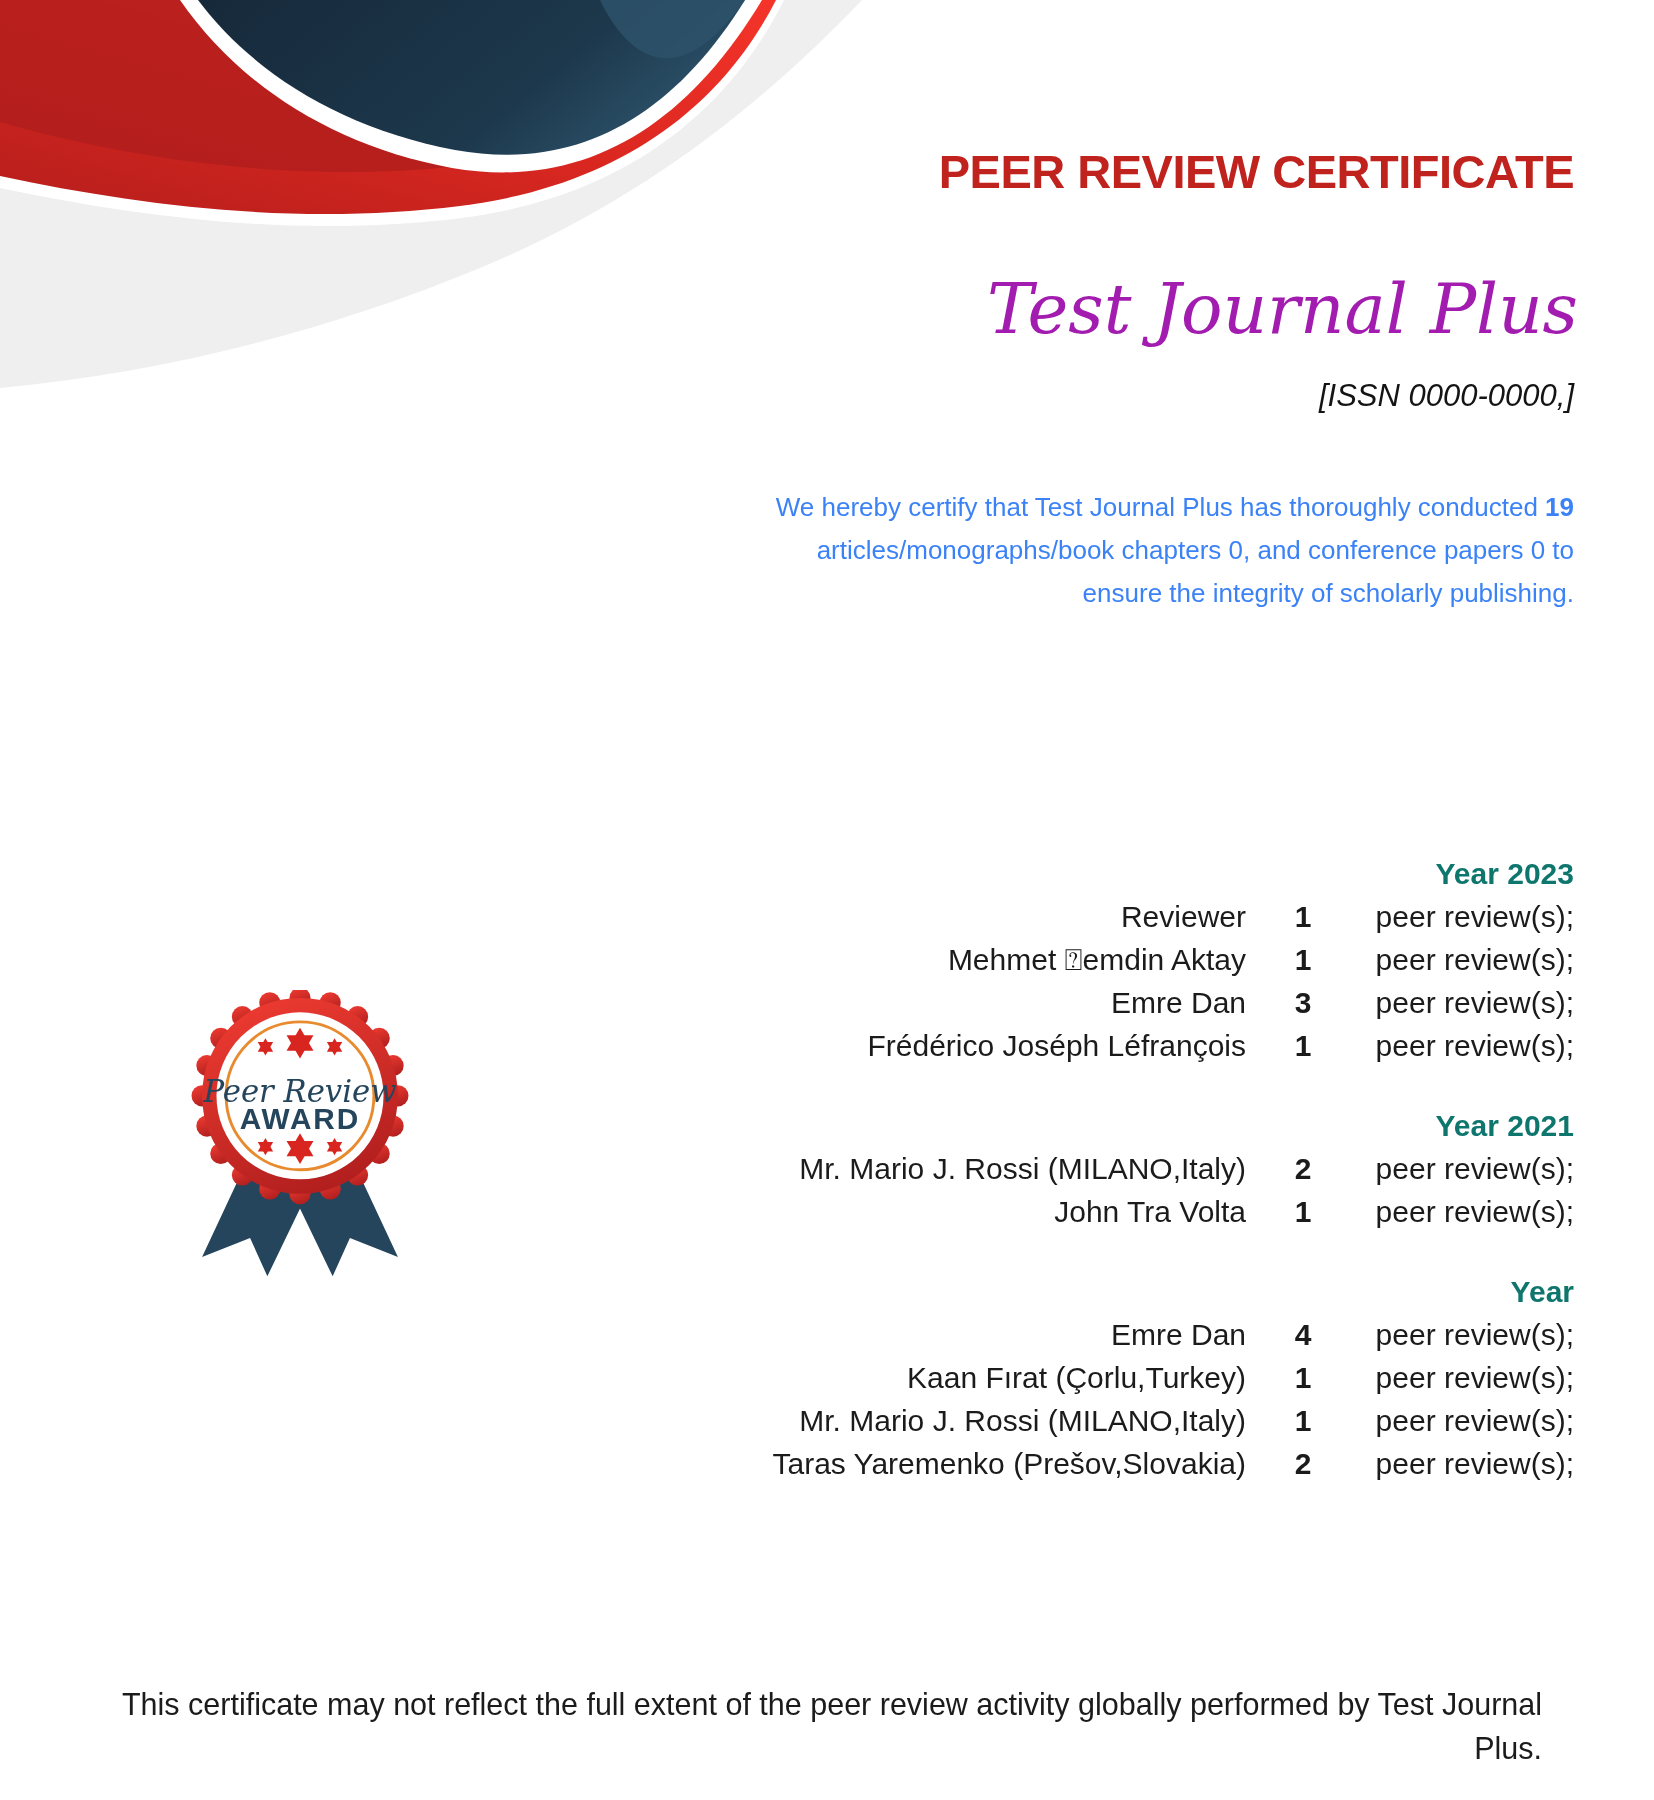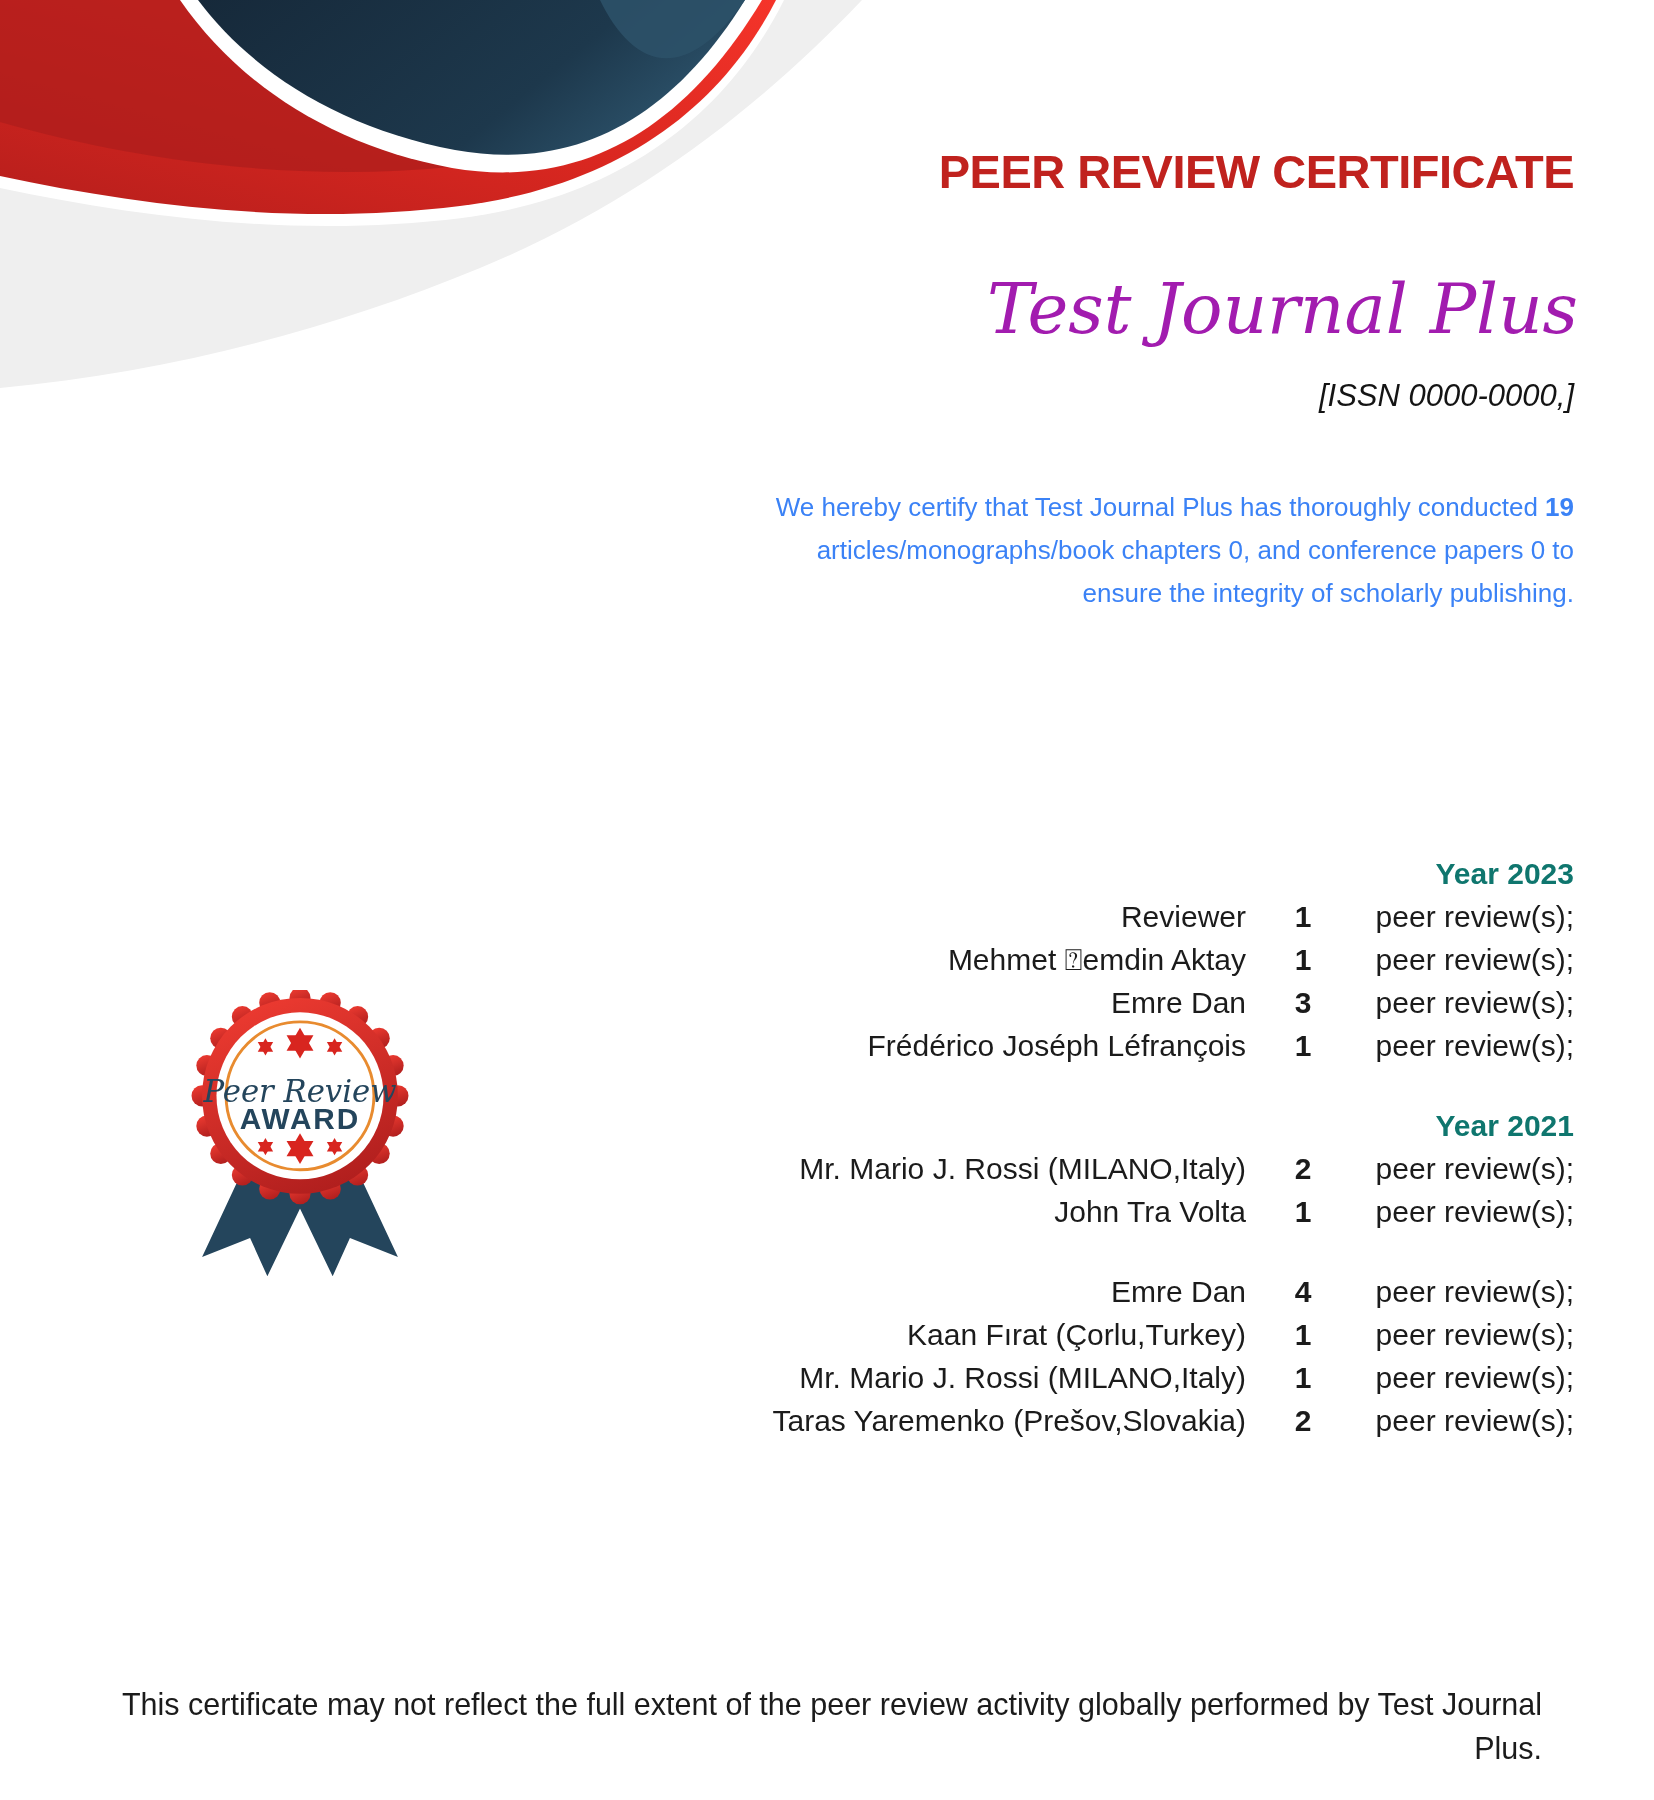--- a/index.html
+++ b/index.html
@@ -130,20 +130,21 @@
         <span class="unit">peer review(s);</span>
       </div>
       <div class="row">
         <span class="name">John Tra Volta</span>
         <span class="num">1</span>
         <span class="unit">peer review(s);</span>
       </div>
     </div>
 
     <div class="section">
+      <div class="sec-heading">Year</div>
       <div class="row">
         <span class="name">Emre Dan</span>
         <span class="num">4</span>
         <span class="unit">peer review(s);</span>
       </div>
       <div class="row">
         <span class="name">Kaan Fırat (Çorlu,Turkey)</span>
         <span class="num">1</span>
         <span class="unit">peer review(s);</span>
       </div>

